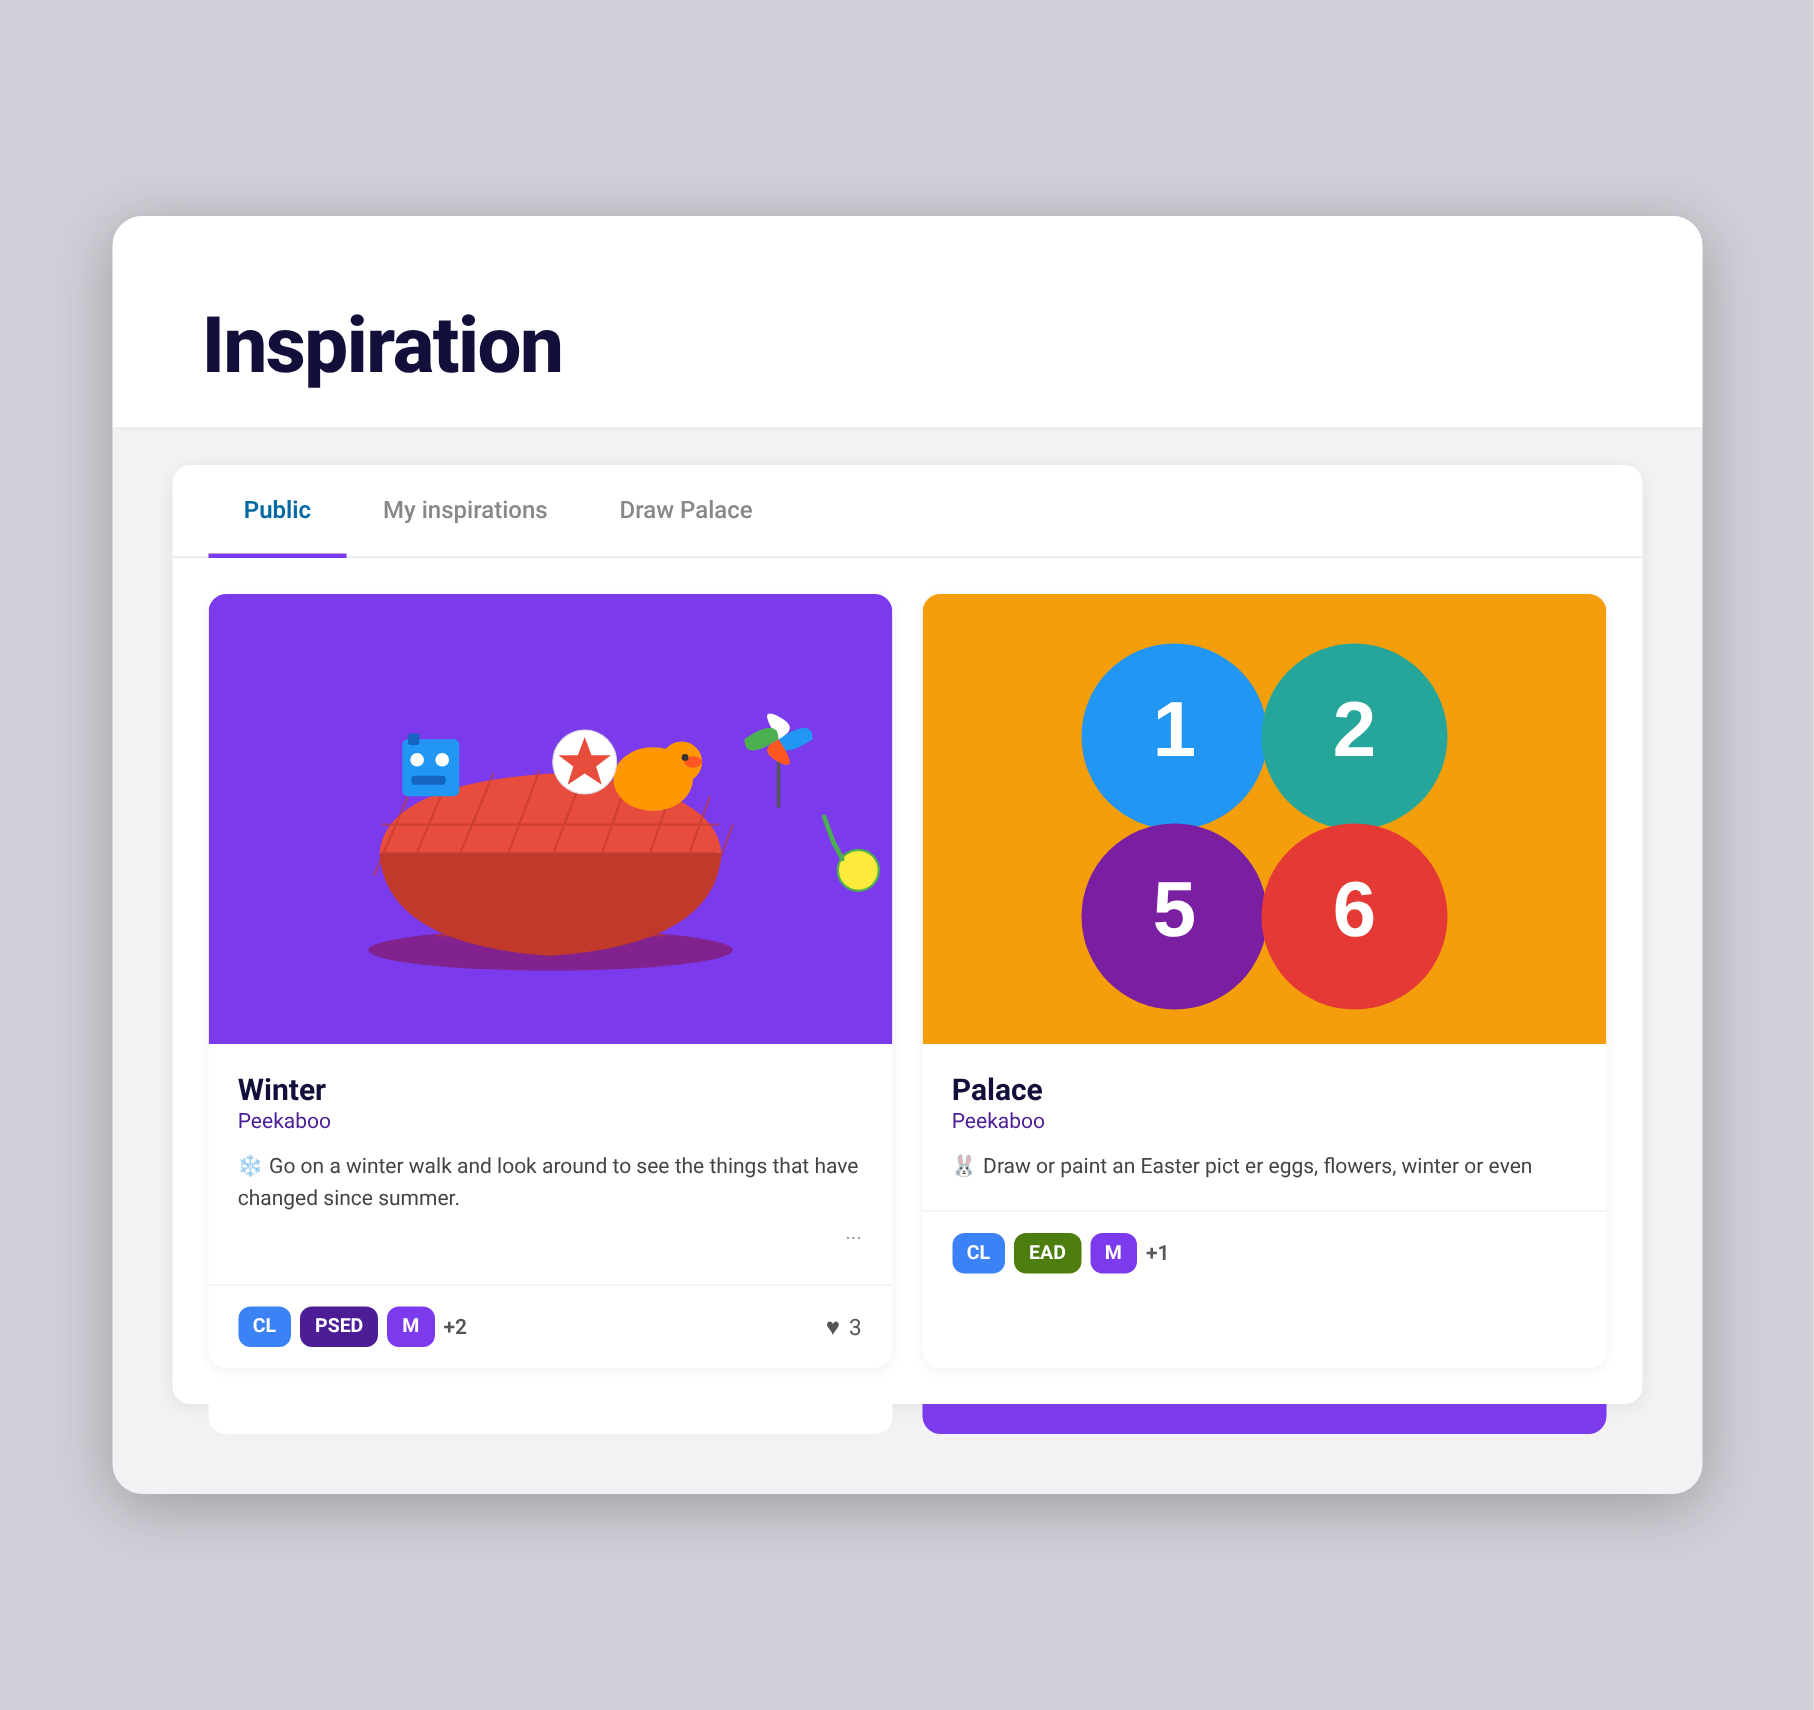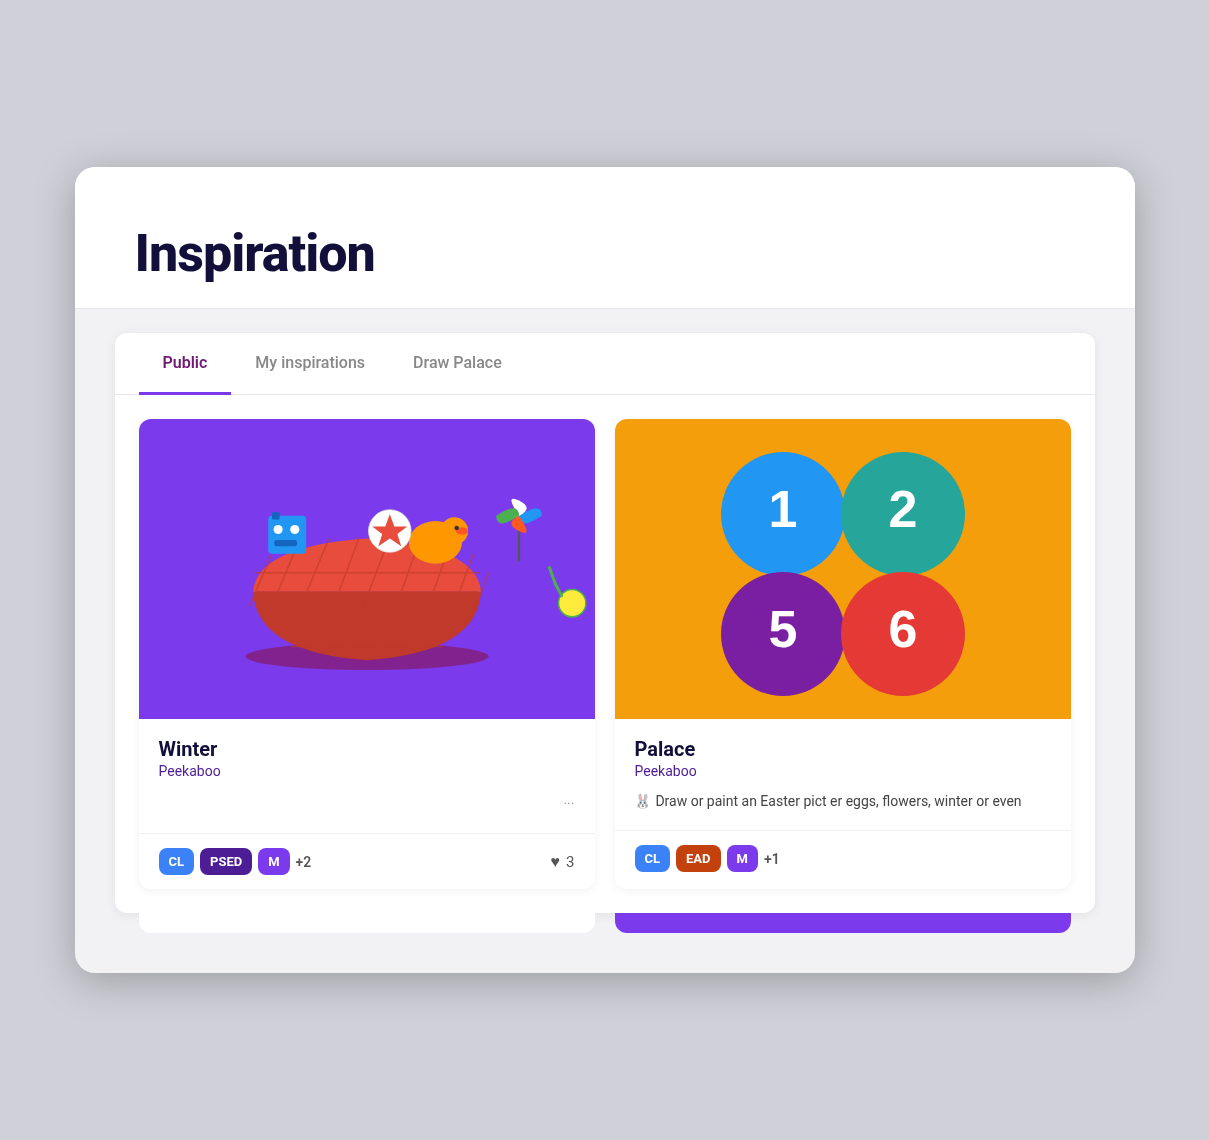--- a/index.html
+++ b/index.html
@@ -55,21 +55,21 @@
       padding: 20px 24px;
       font-size: 16px;
       font-weight: 500;
       color: #888;
       cursor: pointer;
       border-bottom: 3px solid transparent;
       margin-bottom: -1px;
     }
 
     .tab.active {
-      color: #701a75;
+      color: #0369a1;
       border-bottom-color: #7c3aed;
       font-weight: 600;
     }
 
     .cards-grid {
       display: grid;
       grid-template-columns: 1fr 1fr;
       gap: 0;
       padding: 24px;
       gap: 20px;
@@ -161,21 +161,21 @@
       padding: 6px 10px;
       border-radius: 8px;
       font-size: 13px;
       font-weight: 700;
       color: white;
     }
 
     .tag-cl { background: #3b82f6; }
     .tag-psed { background: #4c1d95; }
     .tag-m { background: #7c3aed; }
-    .tag-ead { background: #c2410c; }
+    .tag-ead { background: #4d7c0f; }
 
     .tag-more {
       font-size: 14px;
       font-weight: 600;
       color: #555;
     }
 
     .likes {
       display: flex;
       align-items: center;
@@ -294,20 +294,21 @@
 
                 <circle cx="330" cy="100" r="28" fill="white"></circle>
                 <circle cx="330" cy="100" r="28" fill="none" stroke="#ddd" stroke-width="1"></circle>
                 <polygon points="330,78 336,94 353,94 340,104 345,120 330,110 315,120 320,104 307,94 324,94" fill="#e74c3c"></polygon>
               </svg>
             </div>
           </div>
           <div class="card-body">
             <div class="card-title">Winter</div>
             <div class="card-subtitle">Peekaboo</div>
+            <div class="card-description">❄️ Go on a winter walk and look around to see the things that have changed since summer.</div>
             <div class="card-more">...</div>
           </div>
           <div class="card-footer">
             <div class="tags">
               <span class="tag tag-cl">CL</span>
               <span class="tag tag-psed">PSED</span>
               <span class="tag tag-m">M</span>
               <span class="tag-more">+2</span>
             </div>
             <div class="likes">

